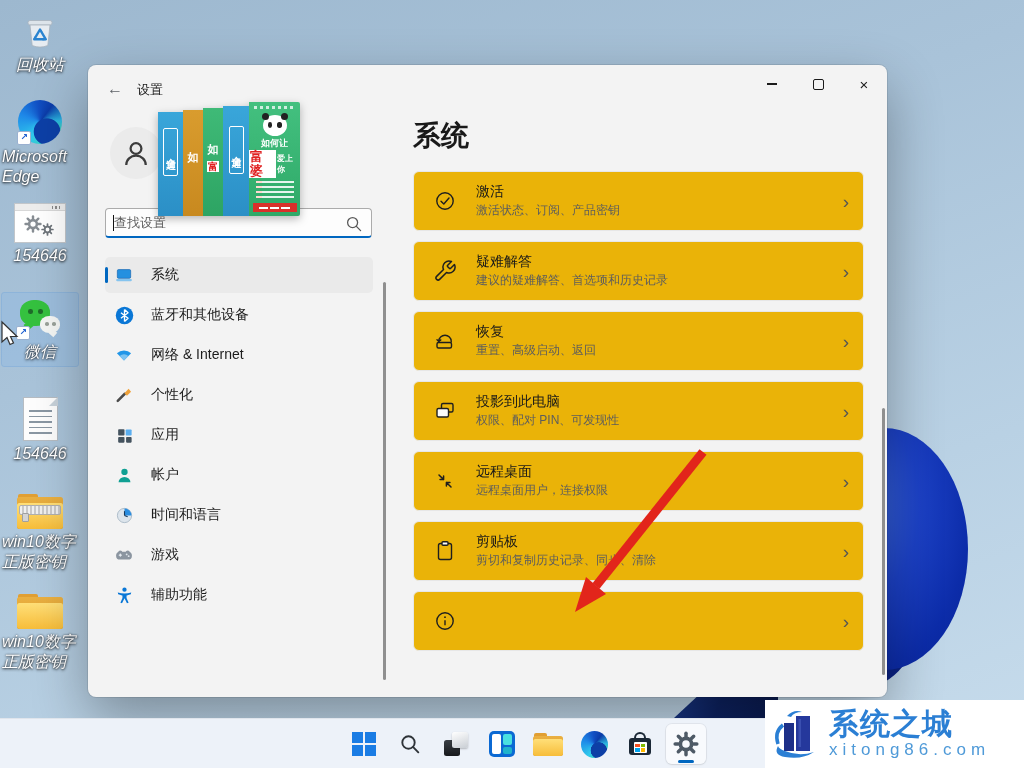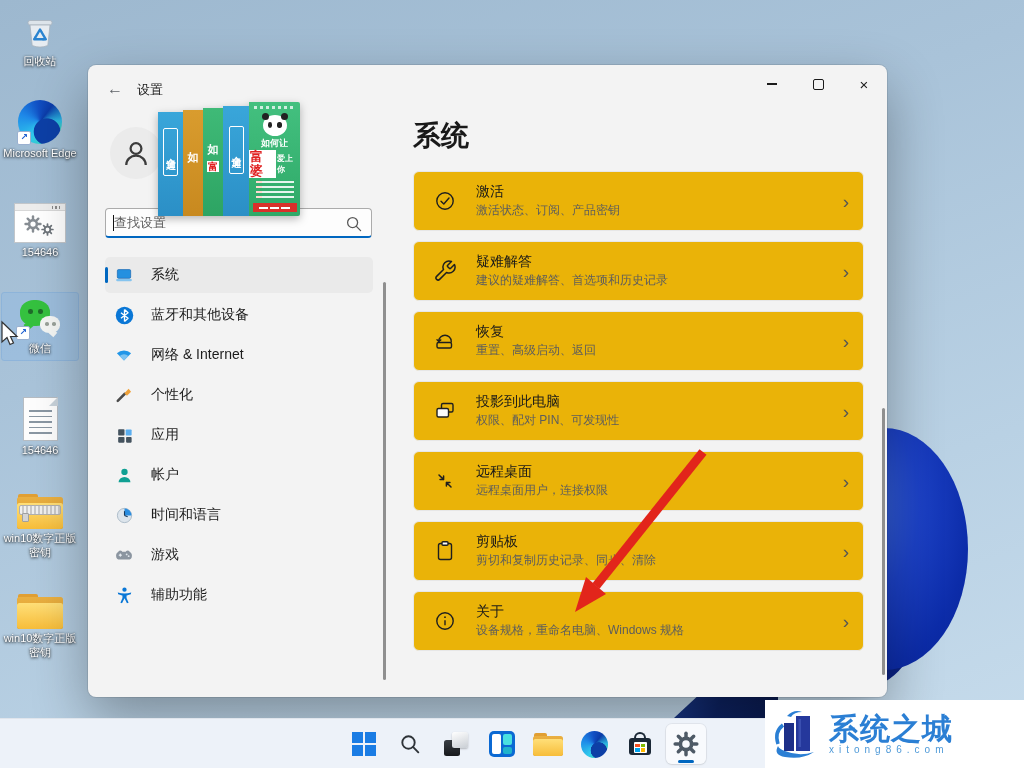--- a/index.html
+++ b/index.html
@@ -8,22 +8,22 @@
 
   
   .wall{position:absolute;inset:0;background:linear-gradient(160deg,#9db8cf 0%,#a9c3d9 35%,#b9d1e4 70%,#c7dcec 100%);}
   .bloom-sub{position:absolute;left:792px;top:560px;width:125px;height:130px;border-radius:50%;background:#0a2182;}
   .bloom-main{position:absolute;left:800px;top:428px;width:168px;height:242px;border-radius:50%;
     background:radial-gradient(ellipse at 38% 32%,#3b67da 0%,#1c41c6 38%,#0c2ca9 72%,#082293 100%);}
   .bloom-wedge{position:absolute;left:674px;top:689px;width:104px;height:29px;background:linear-gradient(115deg,#1b3a8c 0%,#0d2261 45%,#0a1a4e 100%);clip-path:polygon(30% 0,100% 0,100% 100%,0 100%);}
 
   
   .dicon{position:absolute;width:76px;display:flex;flex-direction:column;align-items:center;gap:3px;z-index:2;}
-  .dlabel{font-size:11px;color:#fff;text-align:center;line-height:1.25;word-break:break-all;
-    text-shadow:0 1px 3px rgba(0,0,0,.85),0 0 2px rgba(0,0,0,.55);}
+  .dlabel{font-size:16px;color:#fff;text-align:left;line-height:1.25;word-break:break-all;
+    text-shadow:0 1px 3px rgba(0,0,0,.85),0 0 2px rgba(0,0,0,.55);font-style:italic;}
   .dsel{position:absolute;left:0;top:-4px;right:0;bottom:-4px;background:rgba(140,185,230,.38);outline:1px solid rgba(120,170,220,.55);border-radius:2px;z-index:-1;}
   .scut{position:absolute;left:-1px;bottom:-1px;width:12px;height:12px;background:#fff;border:1px solid #9ab0d0;border-radius:2px;color:#1e5fd0;font-size:9px;line-height:11px;text-align:center;font-weight:bold;}
 
   .edgeball{width:44px;height:44px;border-radius:50%;position:relative;
     background:radial-gradient(circle at 66% 72%,#0d3fa6 0 30%,transparent 32%),
     conic-gradient(from 130deg,#44d98c,#30c8ec 22%,#1e88e8 45%,#1250c4 62%,#0c3ba8 74%,#2bb7e0 88%,#44d98c);}
   .edgeball.small{width:27px;height:27px;}
 
   .instwrap{position:relative;width:50px;height:38px;background:#fff;border:1px solid #c2c6ca;}
   .insttop{position:absolute;left:0;right:0;top:0;height:6px;background:#ededed;border-bottom:1px solid #d8d8d8;}
@@ -134,21 +134,21 @@
   .stwrap{position:relative;width:26px;height:26px;}
   .sthandle{position:absolute;left:7px;top:1px;width:12px;height:9px;border:2.5px solid #1b2836;border-bottom:none;border-radius:6px 6px 0 0;box-sizing:border-box;}
   .stbag{position:absolute;left:2px;top:7px;right:2px;bottom:2px;background:#1b2836;border-radius:3px;}
   .stflag{position:absolute;left:6.5px;top:11px;width:13px;height:11px;background:#fff;border-radius:1px;display:grid;grid-template-columns:1fr 1fr;grid-template-rows:1fr 1fr;gap:1px;padding:1.5px;box-sizing:border-box;}
   .stflag i{display:block;}
 
   
   .wm{position:absolute;left:765px;top:700px;width:259px;height:68px;background:#fff;display:flex;align-items:center;padding-left:6px;box-sizing:border-box;z-index:9;}
   .wm-text{margin-left:4px;display:flex;flex-direction:column;}
   .wm-title{font-size:30px;font-weight:bold;color:#2b7fd4;letter-spacing:1px;line-height:1.05;}
-  .wm-domain{font-size:10px;color:#4f9ad8;letter-spacing:5px;margin-top:0;}
+  .wm-domain{font-size:17px;color:#4f9ad8;letter-spacing:5px;margin-top:0;}
 
   .arrow{position:absolute;left:0;top:0;z-index:8;pointer-events:none;}
   .cursor{position:absolute;left:0;top:320px;z-index:10;pointer-events:none;}
 </style>
 </head>
 <body>
 
 <div class="stage">
   <div class="wall">
     <div class="bloom-sub"></div>
@@ -509,24 +509,20 @@
         <span class="chev">›</span>
       </div>
       <div class="card">
         <span class="ci">
           <svg width="24" height="24" viewBox="0 0 24 24" fill="none" stroke="#1f1f1f" stroke-width="1.4">
               <circle cx="12" cy="12" r="8.2"></circle>
               <line x1="12" y1="11.2" x2="12" y2="16.2"></line>
               <circle cx="12" cy="8.2" r="0.9" fill="#1f1f1f" stroke="none"></circle>
             </svg>
         </span>
-        <div class="ct">
-          <div class="ct1">关于</div>
-          <div class="ct2">设备规格，重命名电脑、Windows 规格</div>
-        </div>
         <span class="chev">›</span>
       </div>
     </div>
 
     <div class="sb sb-main"></div>
   </div>
 
   <div class="tbar">
     <div class="ticons">
       <div class="tcell">

